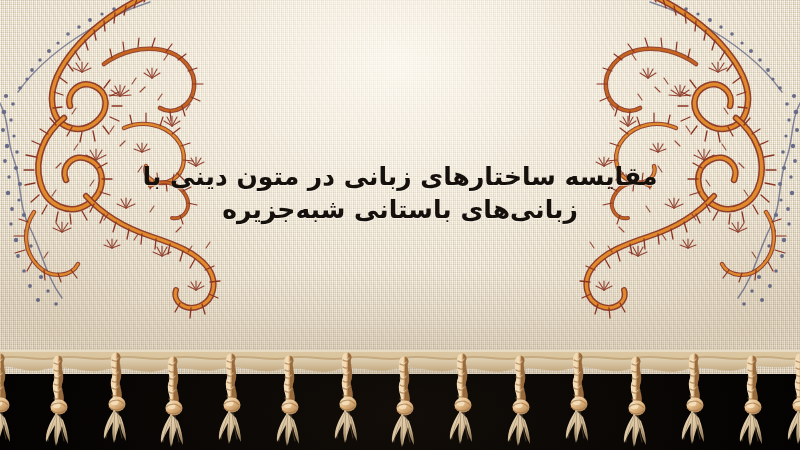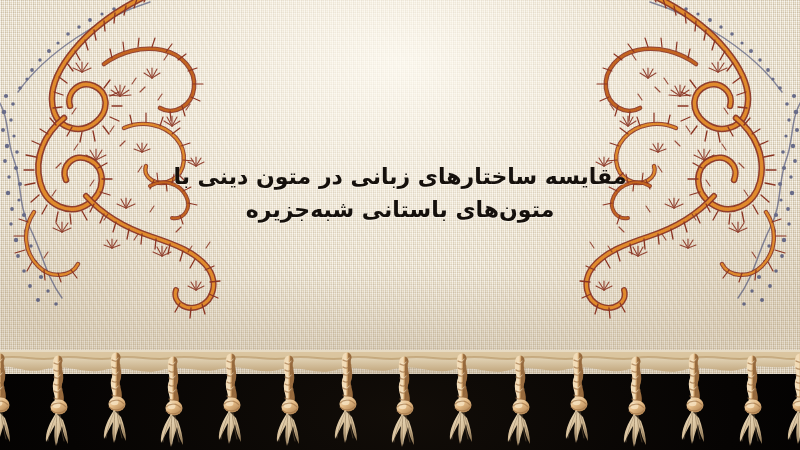--- a/index.html
+++ b/index.html
@@ -102,21 +102,21 @@
     top: 160px;
     width: 800px;
     text-align: center;
     direction: rtl;
     pointer-events: none;
   }
   .title-line {
     display: block;
     font-family: "DejaVu Sans", "Liberation Sans", sans-serif;
     font-weight: 700;
-    font-size: 22px;
+    font-size: 25px;
     line-height: 33px;
     color: #15100c;
     letter-spacing: 0px;
     text-shadow:
       0 1px 0 rgba(255,252,242,.55),
       0 0 2px rgba(250,244,230,.35);
     white-space: nowrap;
   }
 </style>
 </head>
@@ -746,21 +746,21 @@
           <path d="M72,114 l4,-6"></path>
           <path d="M164,60 l4,-6"></path>
         <path d="M186,110 l4,-6"></path>
           <path d="M44,258 l4,-6"></path>
       </g>
     </g>
   </svg>
 
   <div class="title-block">
     <span class="title-line">مقایسه ساختارهای زبانی در متون دینی با</span>
-    <span class="title-line">متون‌های باستانی شبه‌جزیره</span>
+    <span class="title-line">زبانی‌های باستانی شبه‌جزیره</span>
   </div>
 
   <svg class="fringe" viewBox="0 0 800 98" aria-hidden="true">
     <defs>
       <linearGradient id="cordG" x1="0" y1="0" x2="1" y2="0.3">
         <stop offset="0%" stop-color="#f2dcb8"></stop>
         <stop offset="38%" stop-color="#e3bd8c"></stop>
         <stop offset="72%" stop-color="#c2945f"></stop>
         <stop offset="100%" stop-color="#96693c"></stop>
       </linearGradient>

